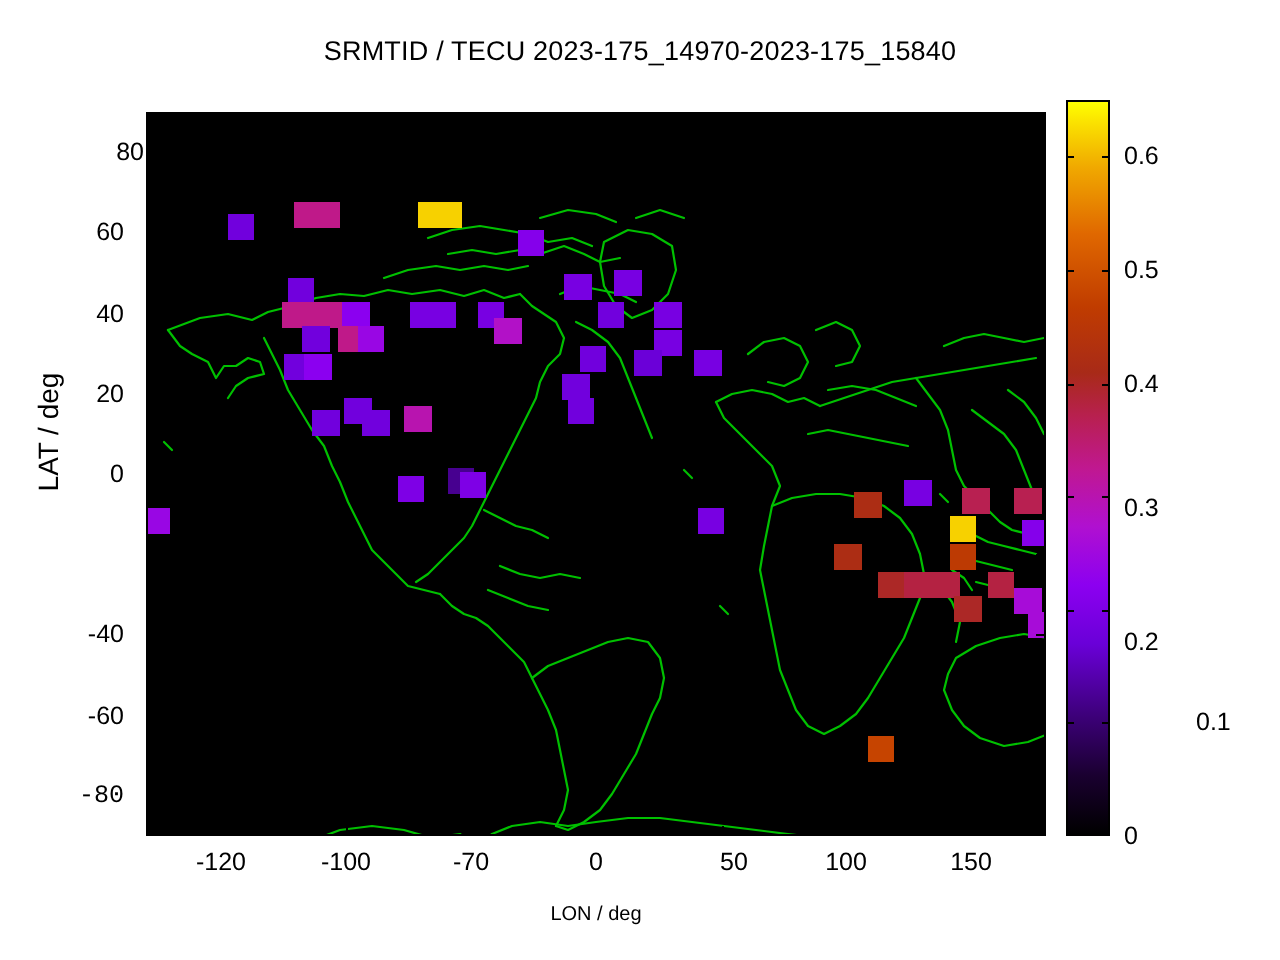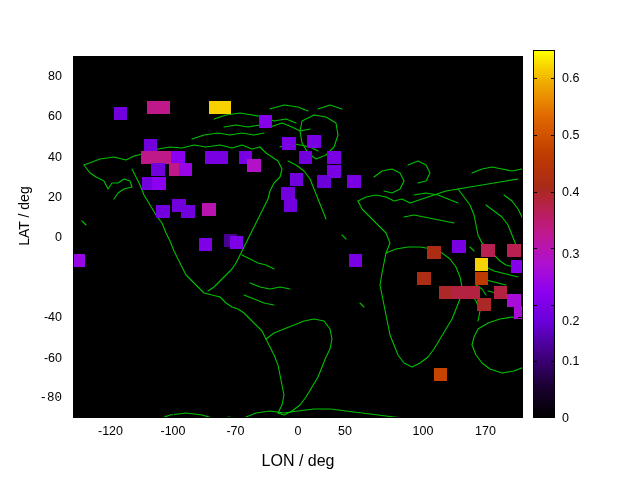--- a/index.html
+++ b/index.html
@@ -79,21 +79,21 @@
     width: 5px;
     height: 1px;
     background: #000;
   }
   #xlabel {
     position: absolute;
     left: 73px;
     top: 452px;
     width: 450px;
     text-align: center;
-    font-size: 16px;
+    font-size: 10px;
   }
   #ylabel {
     position: absolute;
     left: -46px;
     top: 208px;
     width: 140px;
     text-align: center;
     font-size: 14px;
     transform: rotate(-90deg);
     transform-origin: center center;
@@ -125,20 +125,21 @@
     width: 4px;
     height: 1px;
     background: #000;
   }
 </style>
 </head>
 <body>
 
 <div id="figure">
 
+  <div id="plot-title">SRMTID / TECU 2023-175_14970-2023-175_15840</div>
 
   <div id="axes">
     <svg id="map-svg" viewBox="0 0 450 362" preserveAspectRatio="none">
       <g fill="none" stroke="#00c000" stroke-width="1.1" stroke-linejoin="round" stroke-linecap="round">
 
         <path d="M10,108 L26,102 L40,100 L52,103 L60,99 L72,96 L84,92 L96,90 L108,91 L120,88 L132,90 L146,88 L158,91 L168,88 L178,92 L186,90"></path>
         <path d="M10,108 L16,116 L22,120 L30,124 L34,132 L38,126 L44,126 L50,122 L56,124 L58,130 L50,132 L44,136 L40,142"></path>
         <path d="M58,112 L62,120 L66,128 L70,138 L76,148 L82,158 L88,166 L92,176 L96,184 L100,194 L104,202 L108,210 L112,218 L118,224 L124,230 L130,236 L138,238 L146,240"></path>
         <path d="M146,240 L152,246 L158,250 L164,252 L170,256 L176,262 L182,268 L188,274 L192,282"></path>
         <path d="M186,90 L192,96 L198,100 L204,104 L208,112 L206,120 L200,126 L196,134 L194,142 L190,150 L186,158 L182,166 L178,174 L174,182 L170,190 L166,198 L162,206 L158,212 L152,218 L146,224 L140,230 L134,234"></path>
@@ -264,34 +265,34 @@
       <div class="tickmark-x" style="left: 110.5px; top: 56px;"></div>
       <div class="tick-x" style="left: 173px;">-100</div>
       <div class="tickmark-x" style="left: 173px; top: 413px;"></div>
       <div class="tickmark-x" style="left: 173px; top: 56px;"></div>
       <div class="tick-x" style="left: 235.5px;">-70</div>
       <div class="tickmark-x" style="left: 235.5px; top: 413px;"></div>
       <div class="tickmark-x" style="left: 235.5px; top: 56px;"></div>
       <div class="tick-x" style="left: 298px;">0</div>
       <div class="tickmark-x" style="left: 298px; top: 413px;"></div>
       <div class="tickmark-x" style="left: 298px; top: 56px;"></div>
-      <div class="tick-x" style="left: 345px;">50</div>
+      <div class="tick-x" style="left: 367px;">50</div>
       <div class="tickmark-x" style="left: 360.5px; top: 413px;"></div>
       <div class="tickmark-x" style="left: 360.5px; top: 56px;"></div>
       <div class="tick-x" style="left: 423px;">100</div>
       <div class="tickmark-x" style="left: 423px; top: 413px;"></div>
       <div class="tickmark-x" style="left: 423px; top: 56px;"></div>
-      <div class="tick-x" style="left: 485.5px;">170</div>
+      <div class="tick-x" style="left: 485.5px;">150</div>
       <div class="tickmark-x" style="left: 485.5px; top: 413px;"></div>
       <div class="tickmark-x" style="left: 485.5px; top: 56px;"></div>
     </div>
   <div id="xlabel">LON / deg</div>
 
   <div id="yticks-group">
-      <div class="tick-y" style="top: 76.1111px;">80</div>
+      <div class="tick-y" style="top: 76.1111px; padding-left: 10px;">80</div>
       <div class="tickmark-y" style="left: 73px; top: 76.1111px;"></div>
       <div class="tickmark-y" style="left: 518px; top: 76.1111px;"></div>
       <div class="tick-y" style="top: 116.333px;">60</div>
       <div class="tickmark-y" style="left: 73px; top: 116.333px;"></div>
       <div class="tickmark-y" style="left: 518px; top: 116.333px;"></div>
       <div class="tick-y" style="top: 156.556px;">40</div>
       <div class="tickmark-y" style="left: 73px; top: 156.556px;"></div>
       <div class="tickmark-y" style="left: 518px; top: 156.556px;"></div>
       <div class="tick-y" style="top: 196.778px;">20</div>
       <div class="tickmark-y" style="left: 73px; top: 196.778px;"></div>
@@ -312,21 +313,21 @@
       <div class="tickmark-y" style="left: 73px; top: 397.889px;"></div>
       <div class="tickmark-y" style="left: 518px; top: 397.889px;"></div>
     </div>
   <div id="ylabel">LAT / deg</div>
 
   <div id="colorbar-axes">
     <div id="colorbar-gradient" style="background: linear-gradient(rgb(255, 255, 0) 0%, rgb(250, 224, 0) 3%, rgb(240, 168, 0) 9%, rgb(224, 104, 0) 18%, rgb(192, 60, 0) 28%, rgb(168, 42, 24) 37%, rgb(184, 32, 80) 43%, rgb(192, 24, 144) 50%, rgb(176, 16, 208) 58%, rgb(140, 0, 240) 66%, rgb(106, 0, 216) 74%, rgb(60, 0, 120) 84%, rgb(26, 0, 48) 92%, rgb(0, 0, 0) 100%);"></div>
   </div>
   <div id="cbticks-group">
       <div class="cb-tick-label" style="top: 418px;">0</div>
-      <div class="cb-tick-label" style="top: 361.385px;">0.1</div>
+      <div class="cb-tick-label" style="top: 361.385px; margin-left: 36px;">0.1</div>
       <div class="cb-tickmark-l" style="left: 533px; top: 361.385px;"></div>
       <div class="cb-tickmark-r" style="left: 551px; top: 361.385px;"></div>
       <div class="cb-tick-label" style="top: 304.769px; margin-top: 16px;">0.2</div>
       <div class="cb-tickmark-l" style="left: 533px; top: 304.769px;"></div>
       <div class="cb-tickmark-r" style="left: 551px; top: 304.769px;"></div>
       <div class="cb-tick-label" style="top: 254px;">0.3</div>
       <div class="cb-tickmark-l" style="left: 533px; top: 248.154px;"></div>
       <div class="cb-tickmark-r" style="left: 551px; top: 248.154px;"></div>
       <div class="cb-tick-label" style="top: 191.538px;">0.4</div>
       <div class="cb-tickmark-l" style="left: 533px; top: 191.538px;"></div>

